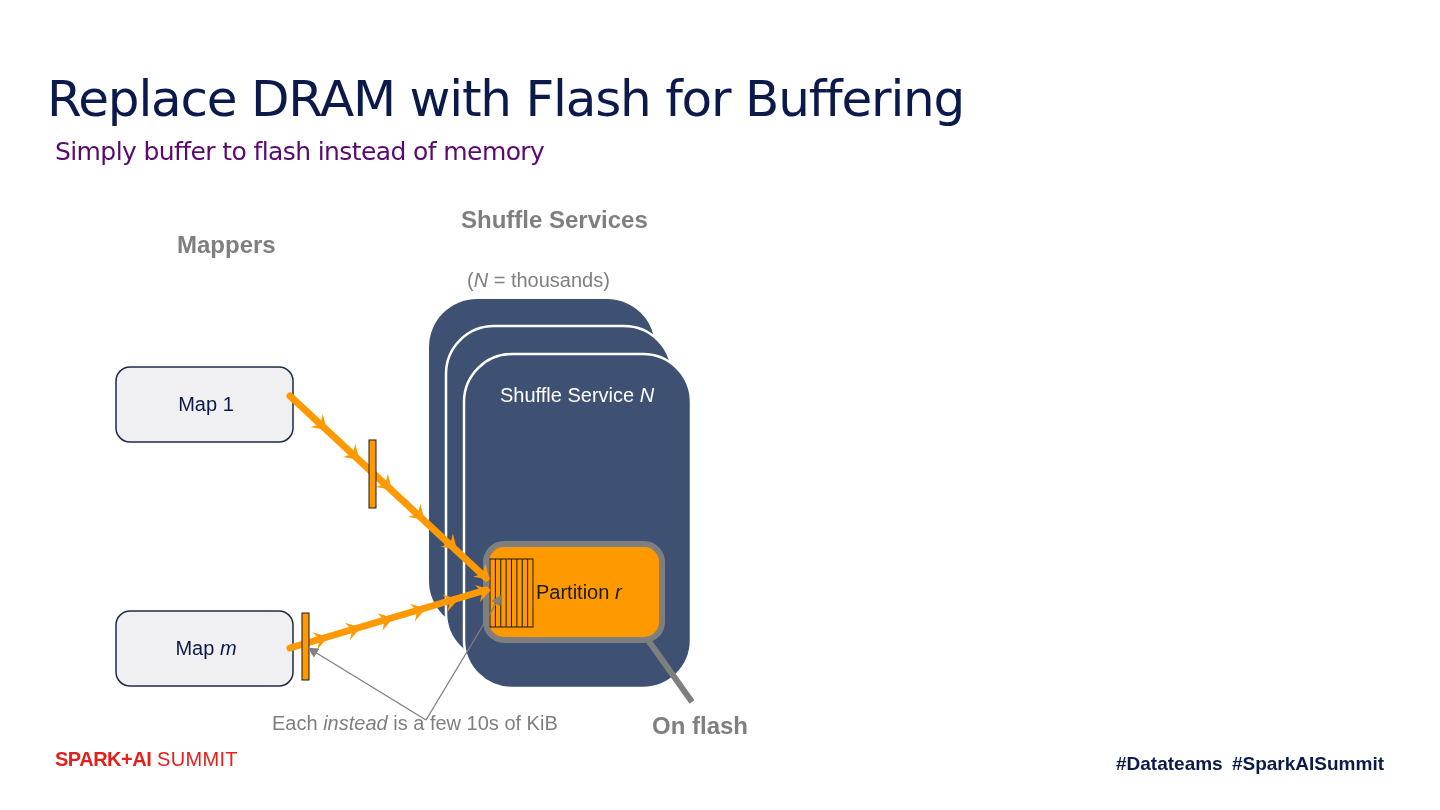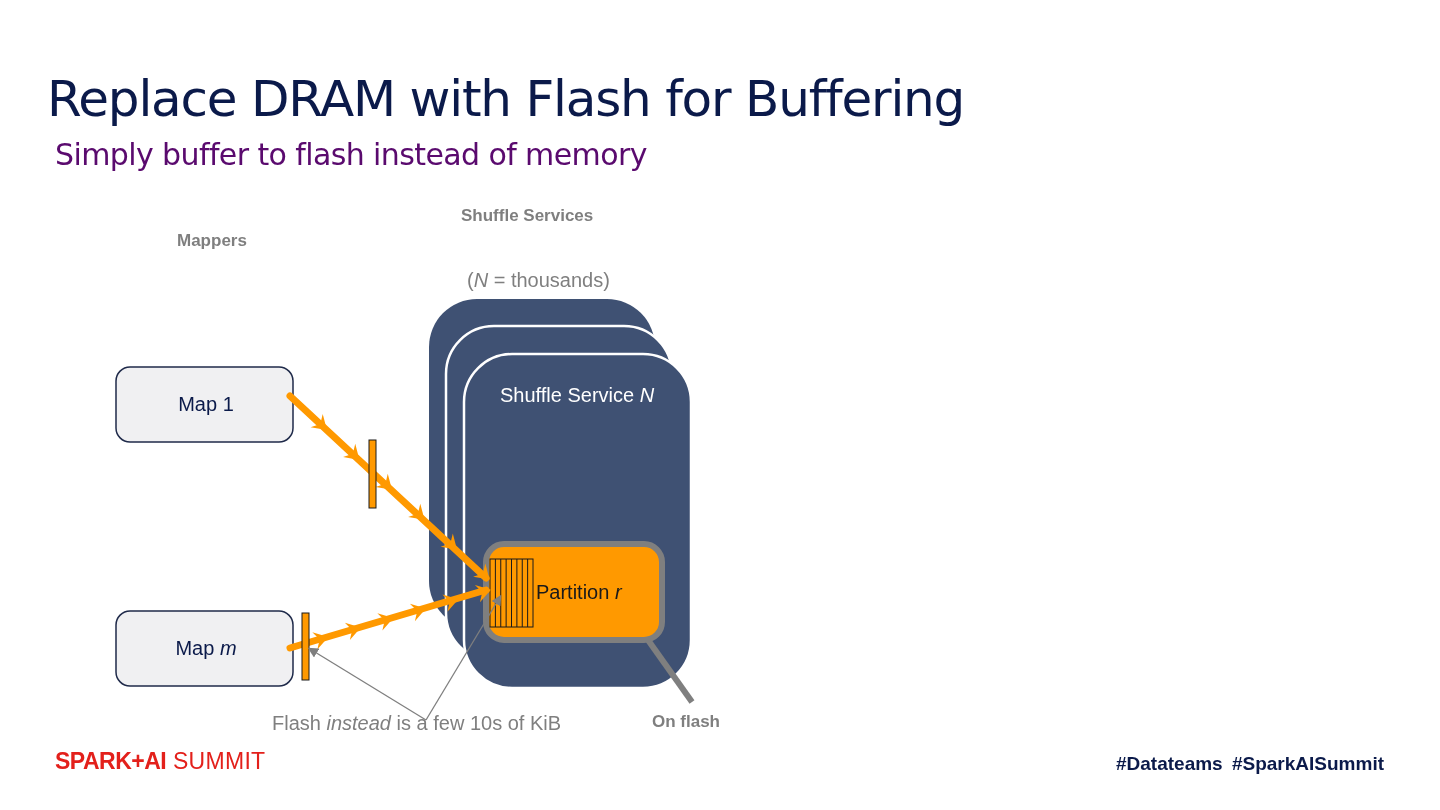--- a/index.html
+++ b/index.html
@@ -1,22 +1,22 @@
 <!DOCTYPE html>
 <html><head>
 <meta charset="utf-8">
 <style>
   html, body { margin: 0; padding: 0; background: #ffffff; }
   body { width: 1440px; height: 810px; position: relative; overflow: hidden; font-family: "Liberation Sans", sans-serif; }
   .title { position: absolute; left: 47px; top: 70px; font-family: "DejaVu Sans", sans-serif; font-size: 50px; color: #0b1a4a; letter-spacing: -1.2px; white-space: nowrap; }
-  .subtitle { position: absolute; left: 55px; top: 137px; font-family: "DejaVu Sans", sans-serif; font-size: 30px; color: #5a0a6e; letter-spacing: -0.6px; white-space: nowrap; }
-  .label-gray-bold { position: absolute; font-family: "Liberation Sans", sans-serif; font-weight: bold; color: #7f7f7f; font-size: 17px; white-space: nowrap; }
+  .subtitle { position: absolute; left: 55px; top: 137px; font-family: "DejaVu Sans", sans-serif; font-size: 25px; color: #5a0a6e; letter-spacing: -0.6px; white-space: nowrap; }
+  .label-gray-bold { position: absolute; font-family: "Liberation Sans", sans-serif; font-weight: bold; color: #7f7f7f; font-size: 24px; white-space: nowrap; }
   .label-gray { position: absolute; font-family: "Liberation Sans", sans-serif; color: #7f7f7f; font-size: 20px; white-space: nowrap; }
   svg.diagram { position: absolute; left: 0; top: 0; }
-  .footer-logo { position: absolute; left: 55px; top: 748px; font-family: "Liberation Sans", sans-serif; font-size: 23px; color: #e3201b; white-space: nowrap; }
+  .footer-logo { position: absolute; left: 55px; top: 748px; font-family: "Liberation Sans", sans-serif; font-size: 20px; color: #e3201b; white-space: nowrap; }
   .footer-logo .bold { font-weight: bold; letter-spacing: -0.5px; }
   .footer-logo .light { font-weight: normal; letter-spacing: 0.3px; }
   .hashtags { position: absolute; right: 56px; top: 753px; font-family: "Liberation Sans", sans-serif; font-weight: bold; font-size: 19px; color: #0b1a4a; white-space: nowrap; word-spacing: 4px; }
   .svgtext { font-family: "Liberation Sans", sans-serif; }
 </style>
 </head>
 <body>
 
 <div class="title">Replace DRAM with Flash for Buffering</div>
 <div class="subtitle">Simply buffer to flash instead of memory</div>
@@ -78,17 +78,17 @@
       <path d="M490.8845260521846,589.7434874448664 L479.9452381614948,602.2866919973167 L482.240663803176,592.2502074970789 L474.93179805706984,584.9989674992994 Z" fill="#ff9900"></path>
     </g>
 
   <rect x="369" y="440" width="7" height="68" fill="#ff9900" stroke="#1a1a1a" stroke-width="1"></rect>
   <rect x="302" y="613" width="7" height="67" fill="#ff9900" stroke="#1a1a1a" stroke-width="1"></rect>
 
   <line x1="426" y1="720" x2="310" y2="649" stroke="#7f7f7f" stroke-width="1.3" marker-end="url(#ann-arrow)"></line>
   <line x1="426" y1="720" x2="500" y2="597" stroke="#7f7f7f" stroke-width="1.3" marker-end="url(#ann-arrow)"></line>
 </svg>
 
-<div class="label-gray" style="left:272px; top:712px;"><span>Flash </span><i>instead</i><span> is a few 10s of KiB</span></div>
+<div class="label-gray" style="left:272px; top:712px;"><span>Each </span><i>instead</i><span> is a few 10s of KiB</span></div>
 <div class="label-gray-bold" style="left:652px; top:712px;">On flash</div>
 
 <div class="footer-logo"><span class="bold">SPARK+AI</span><span class="light"> SUMMIT</span></div>
 <div class="hashtags">#Datateams  #SparkAISummit</div>
 
 </body></html>

